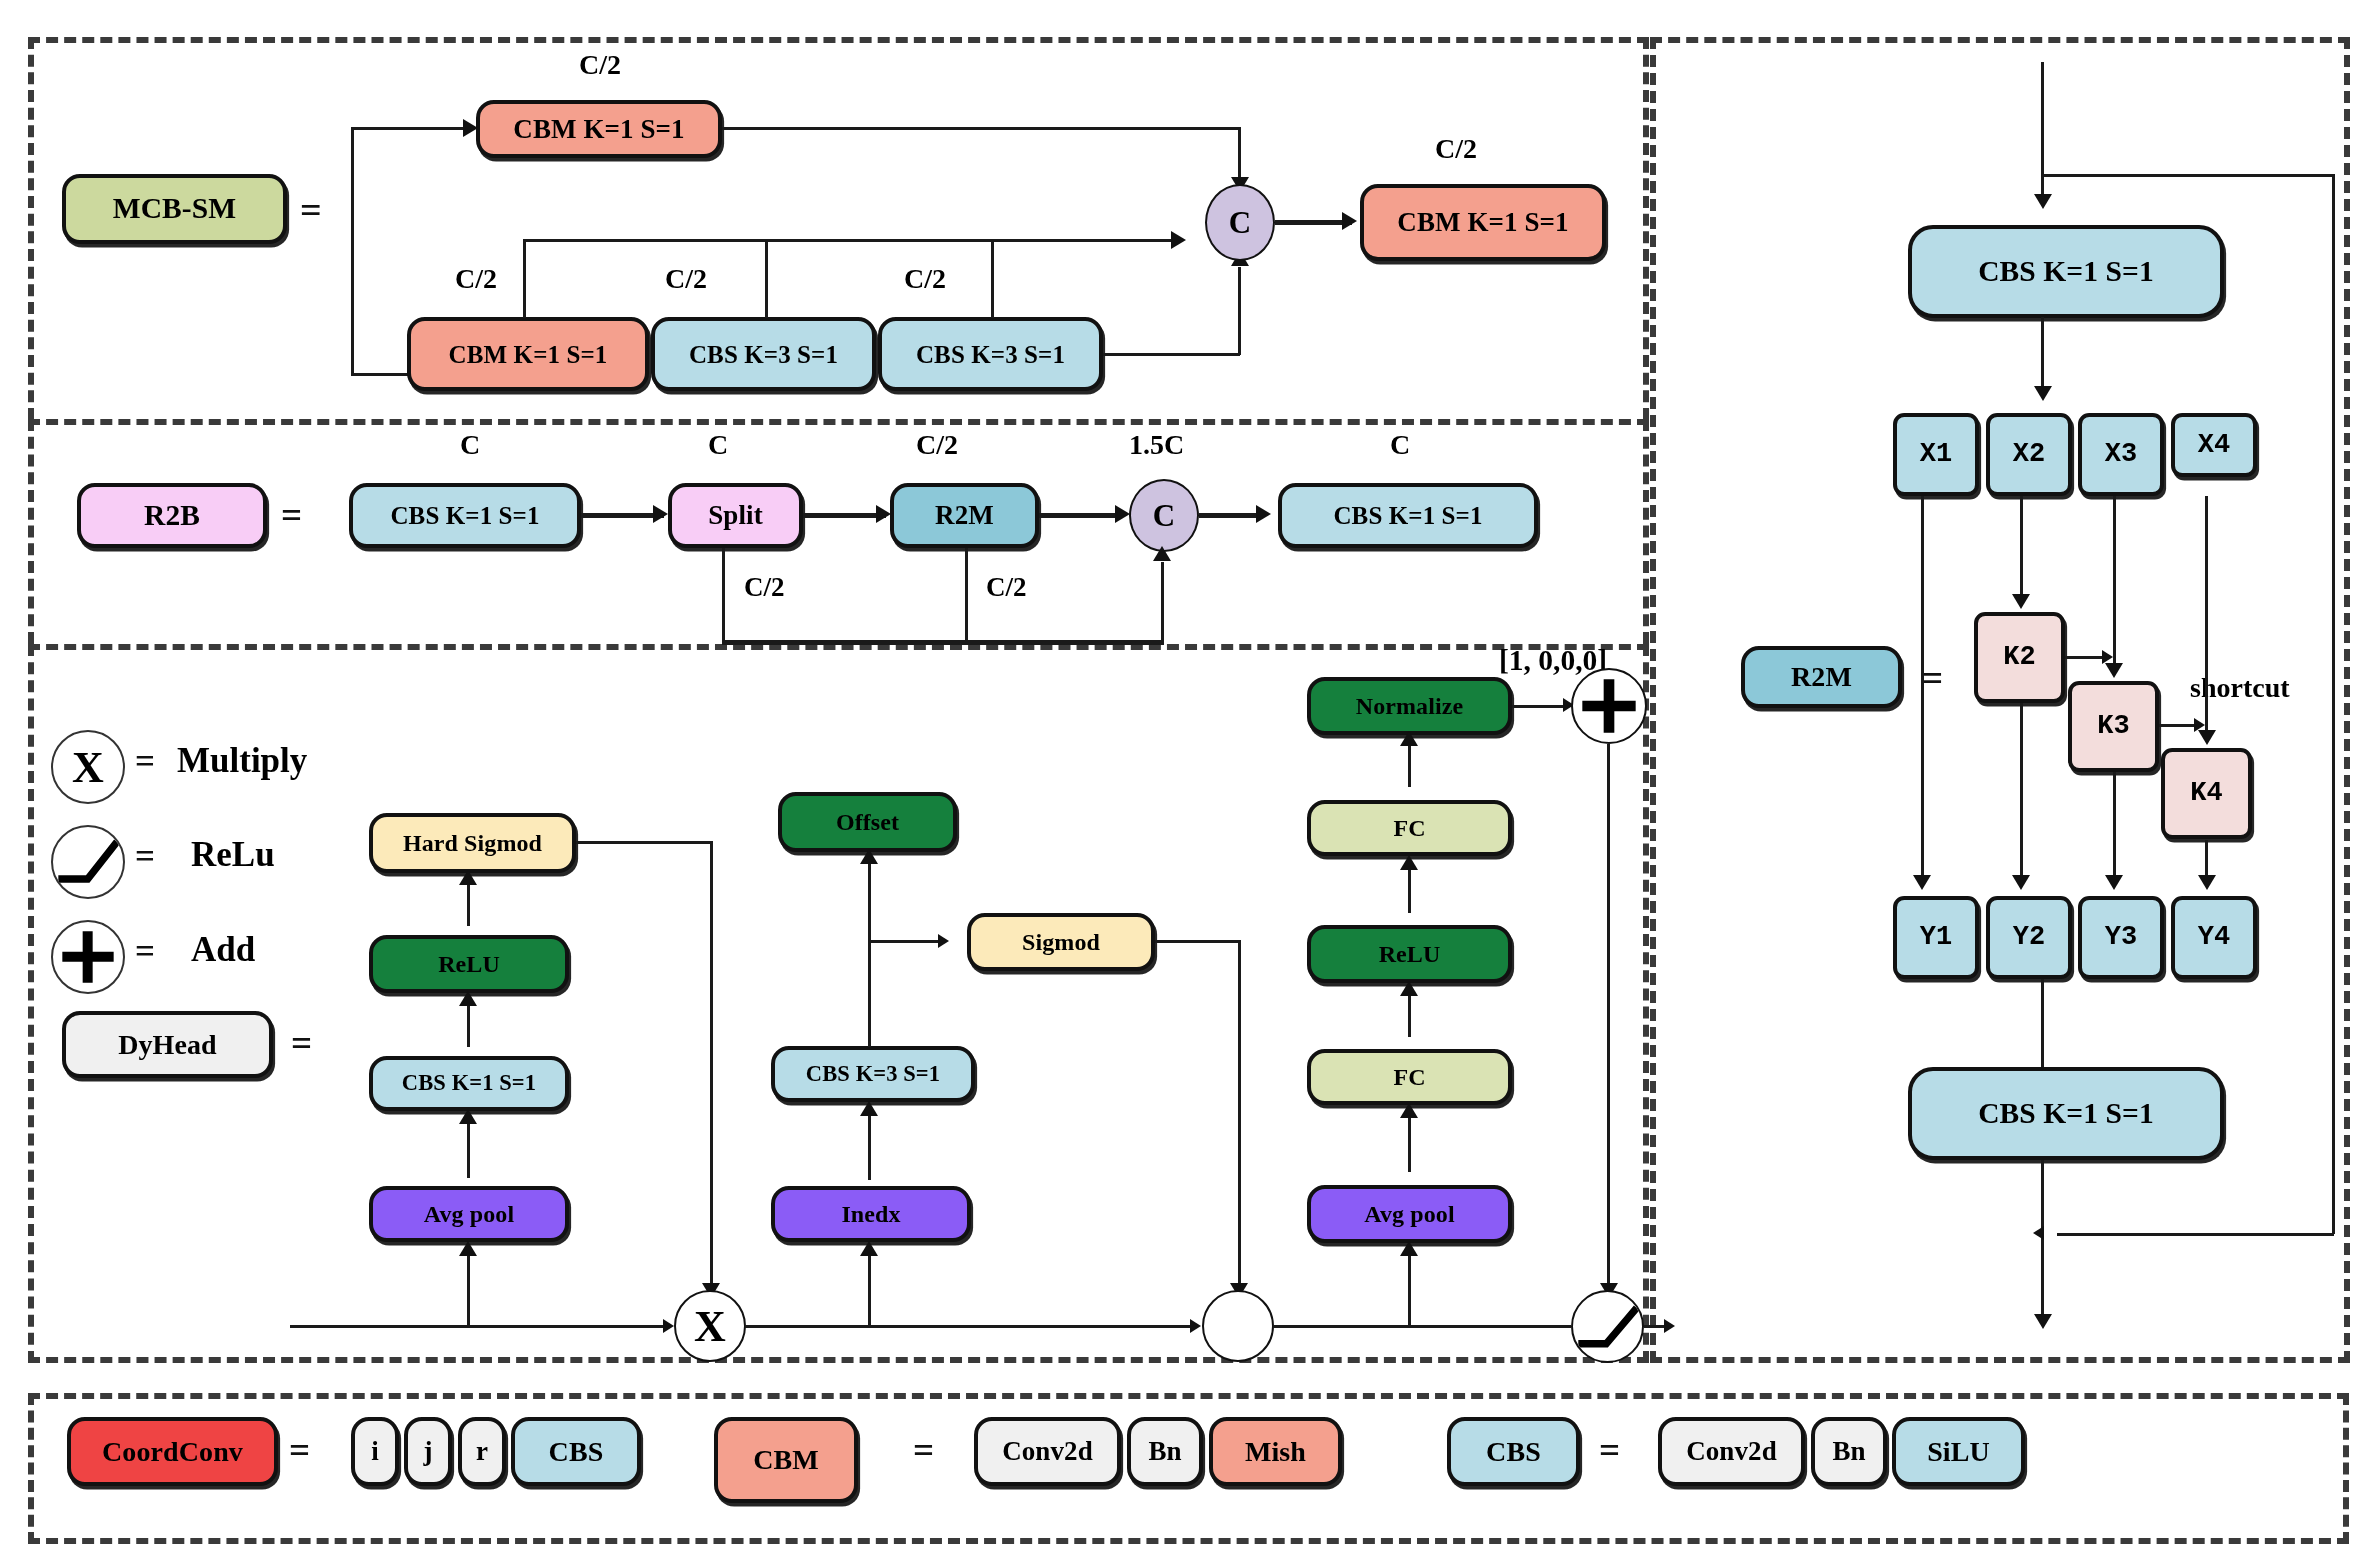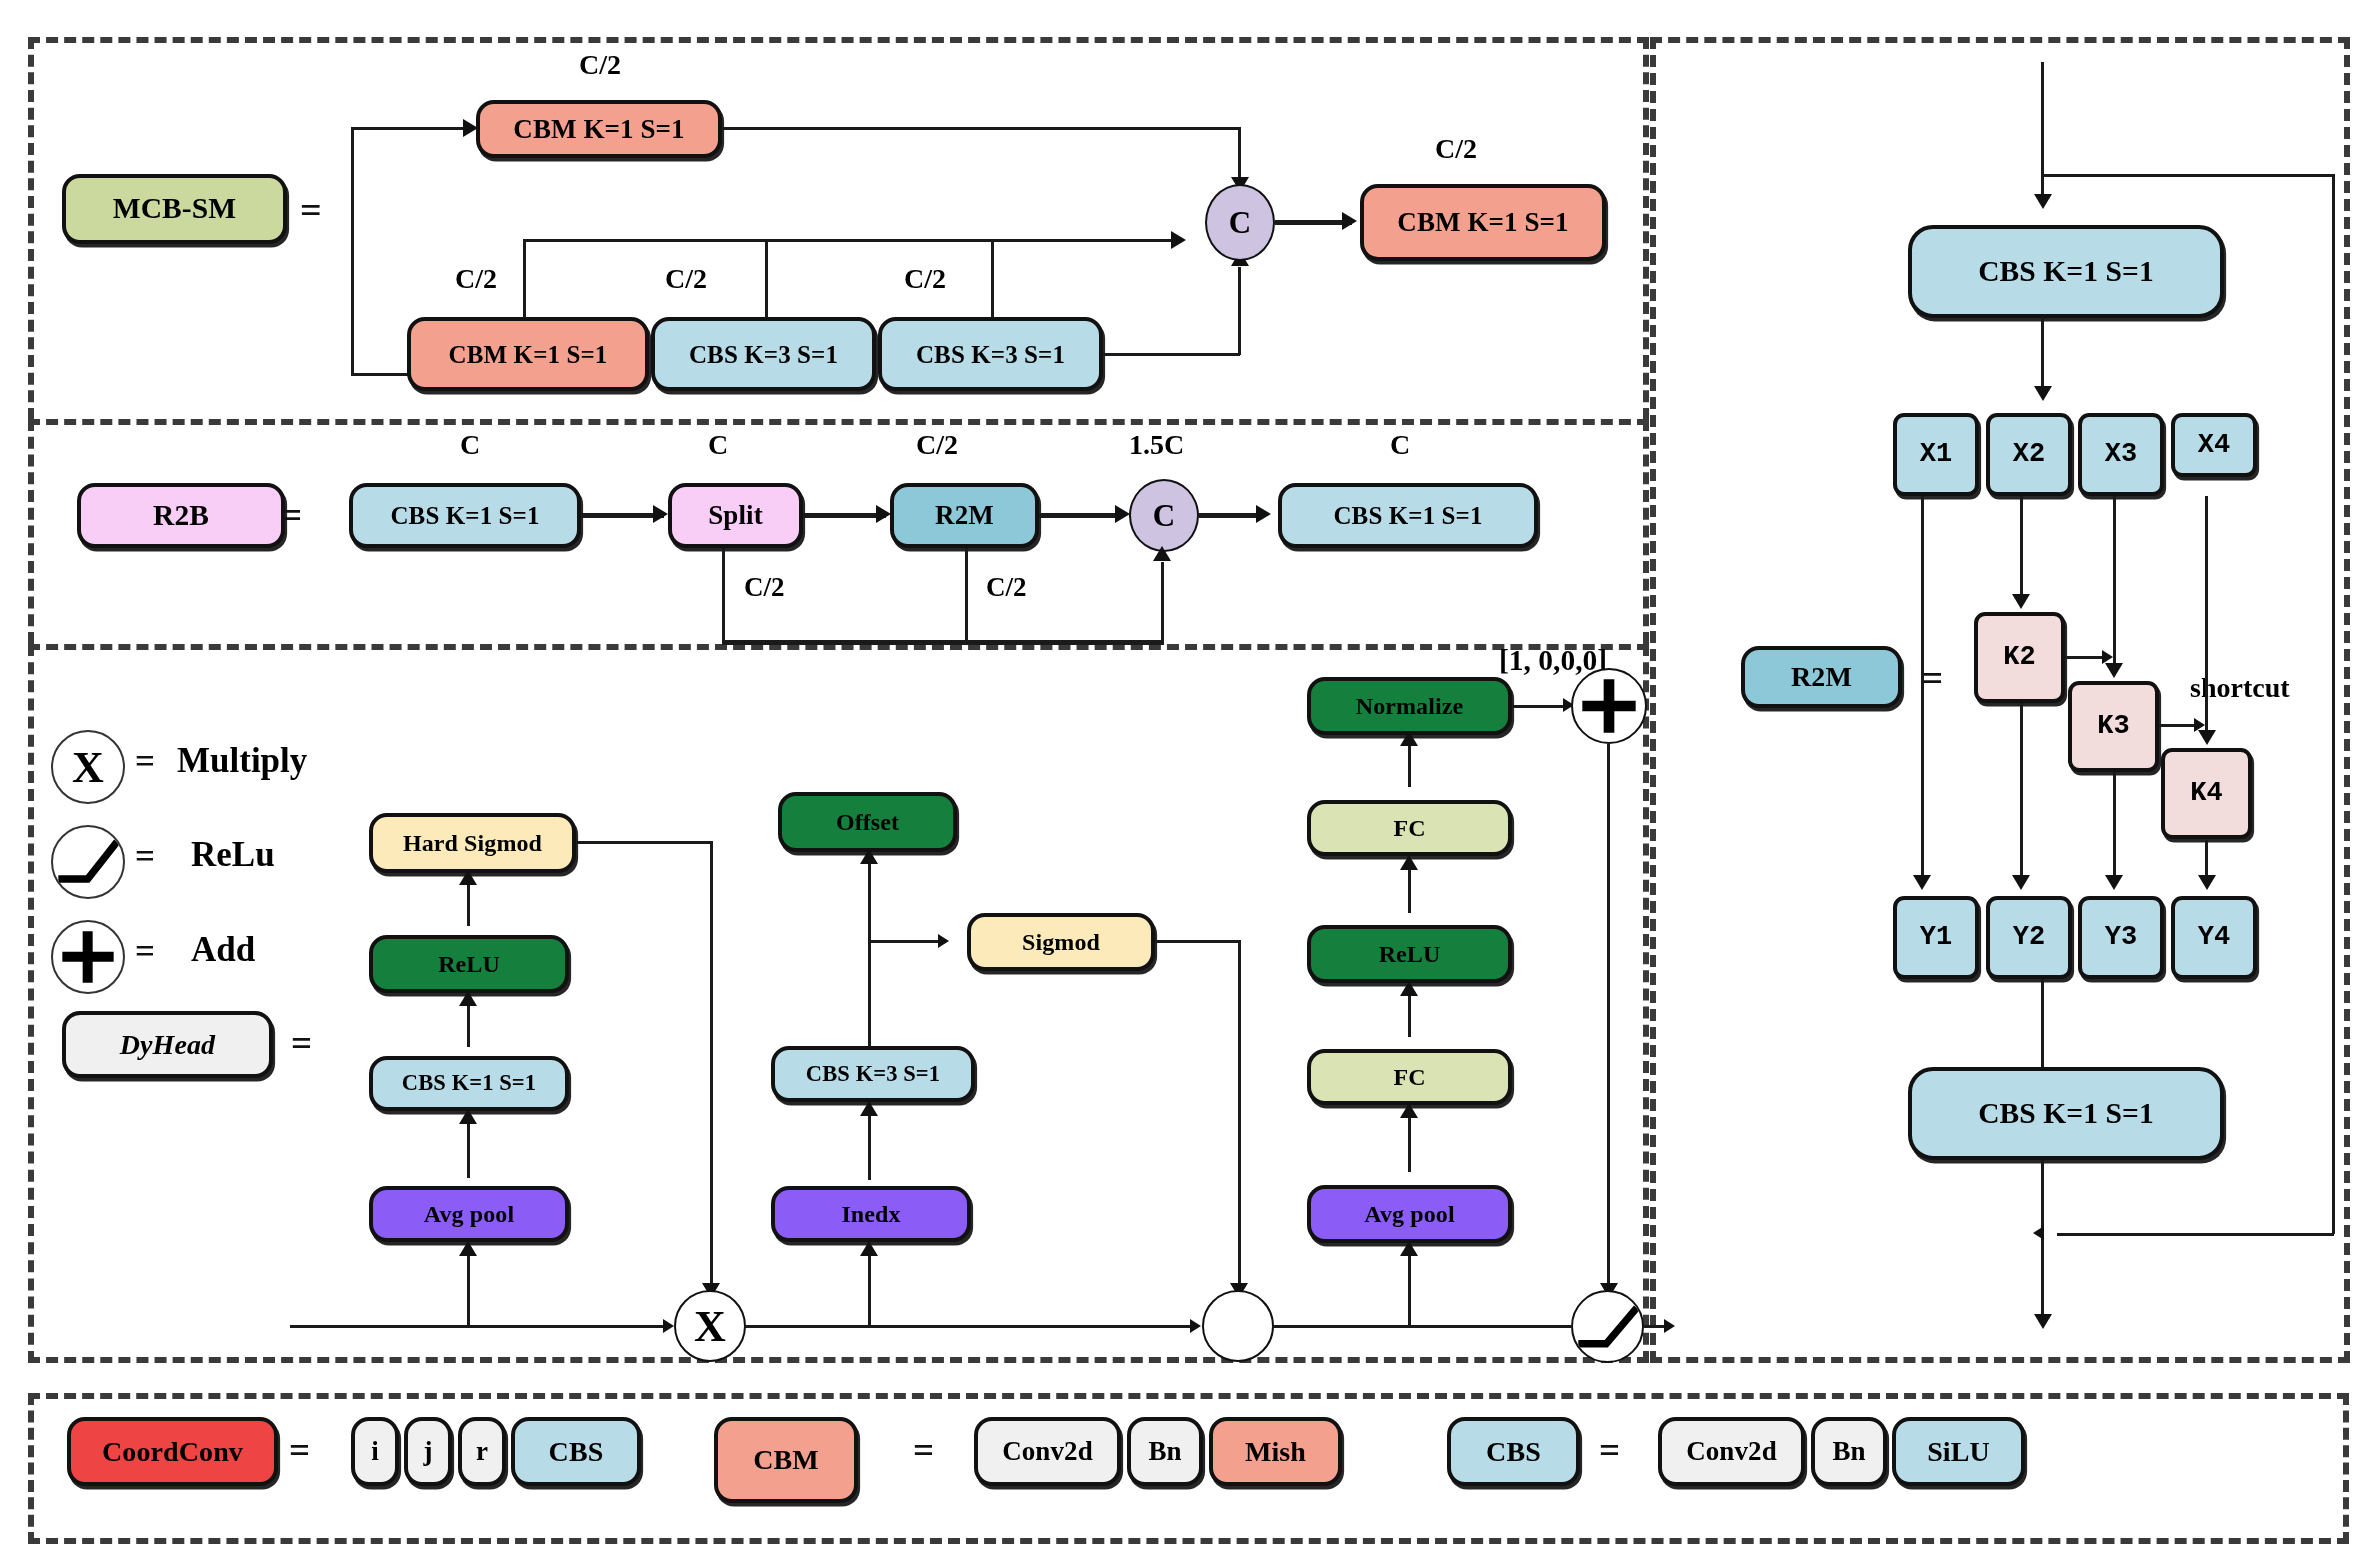--- a/index.html
+++ b/index.html
@@ -124,21 +124,21 @@
   <div class="v-line" style="left:1238px;top:267px;height:88px;"></div>
   <div class="arrow u" style="left:1231px;top:251px;"></div>
 
   <div class="ellipse" style="left:1205px;top:184px;width:70px;height:77px;font-size:31px;">C</div>
   <div class="h-line thick" style="left:1275px;top:220px;width:77px;"></div>
   <div class="arrow r" style="left:1342px;top:212px;"></div>
 
   <div class="lbl" style="left:1435px;top:135px;font-size:28px;">C/2</div>
   <div class="node c-cbm" style="left:1360px;top:184px;width:246px;height:77px;font-size:27px;">CBM K=1 S=1</div>
 
-  <div class="node c-pink" style="left:77px;top:483px;width:208px;height:65px;font-size:29.5px;">R2B</div>
+  <div class="node c-pink" style="left:77px;top:483px;width:190px;height:65px;font-size:29.5px;">R2B</div>
   <div class="eq" style="left:281px;top:497px;font-size:37px;">=</div>
 
   <div class="lbl" style="left:460px;top:431px;font-size:28px;">C</div>
   <div class="node c-cbs" style="left:349px;top:483px;width:232px;height:65px;font-size:25px;">CBS K=1 S=1</div>
   <div class="h-line thick" style="left:581px;top:513px;width:83px;"></div>
   <div class="arrow r" style="left:653px;top:505px;"></div>
 
   <div class="lbl" style="left:708px;top:431px;font-size:28px;">C</div>
   <div class="node c-pink" style="left:668px;top:483px;width:135px;height:65px;font-size:27px;">Split</div>
   <div class="h-line thick" style="left:803px;top:513px;width:83px;"></div>
@@ -180,21 +180,21 @@
   <div class="lbl" style="left:191px;top:837px;font-size:35px;">ReLu</div>
 
   <div class="glyph" style="left:51px;top:920px;width:74px;height:74px;">
     <svg width="74" height="74" viewBox="0 0 105 105">
       <path d="M52 14 L52 91 M14 52 L91 52" stroke="#000" stroke-width="15" fill="none"></path>
     </svg>
   </div>
   <div class="eq" style="left:135px;top:934px;font-size:35px;">=</div>
   <div class="lbl" style="left:191px;top:932px;font-size:35px;">Add</div>
 
-  <div class="node c-white" style="left:62px;top:1011px;width:211px;height:67px;font-size:28px;font-style:italic;">DyHead</div>
+  <div class="node c-white" style="left:62px;top:1011px;width:211px;height:67px;font-size:28px;">DyHead</div>
   <div class="eq" style="left:291px;top:1025px;font-size:37px;">=</div>
 
   <div class="node c-cream" style="left:369px;top:813px;width:207px;height:60px;font-size:24px;">Hard Sigmod</div>
   <div class="node c-purple" style="left:369px;top:935px;width:200px;height:58px;font-size:24px;">ReLU</div>
   <div class="node c-cbs" style="left:369px;top:1056px;width:200px;height:55px;font-size:22.5px;">CBS K=1 S=1</div>
   <div class="node c-grey" style="left:369px;top:1186px;width:200px;height:56px;font-size:24px;">Avg pool</div>
 
   <div class="v-line" style="left:467px;top:884px;height:42px;"></div>
   <div class="arrow u" style="left:459px;top:870px;"></div>
   <div class="v-line" style="left:467px;top:1005px;height:42px;"></div>

